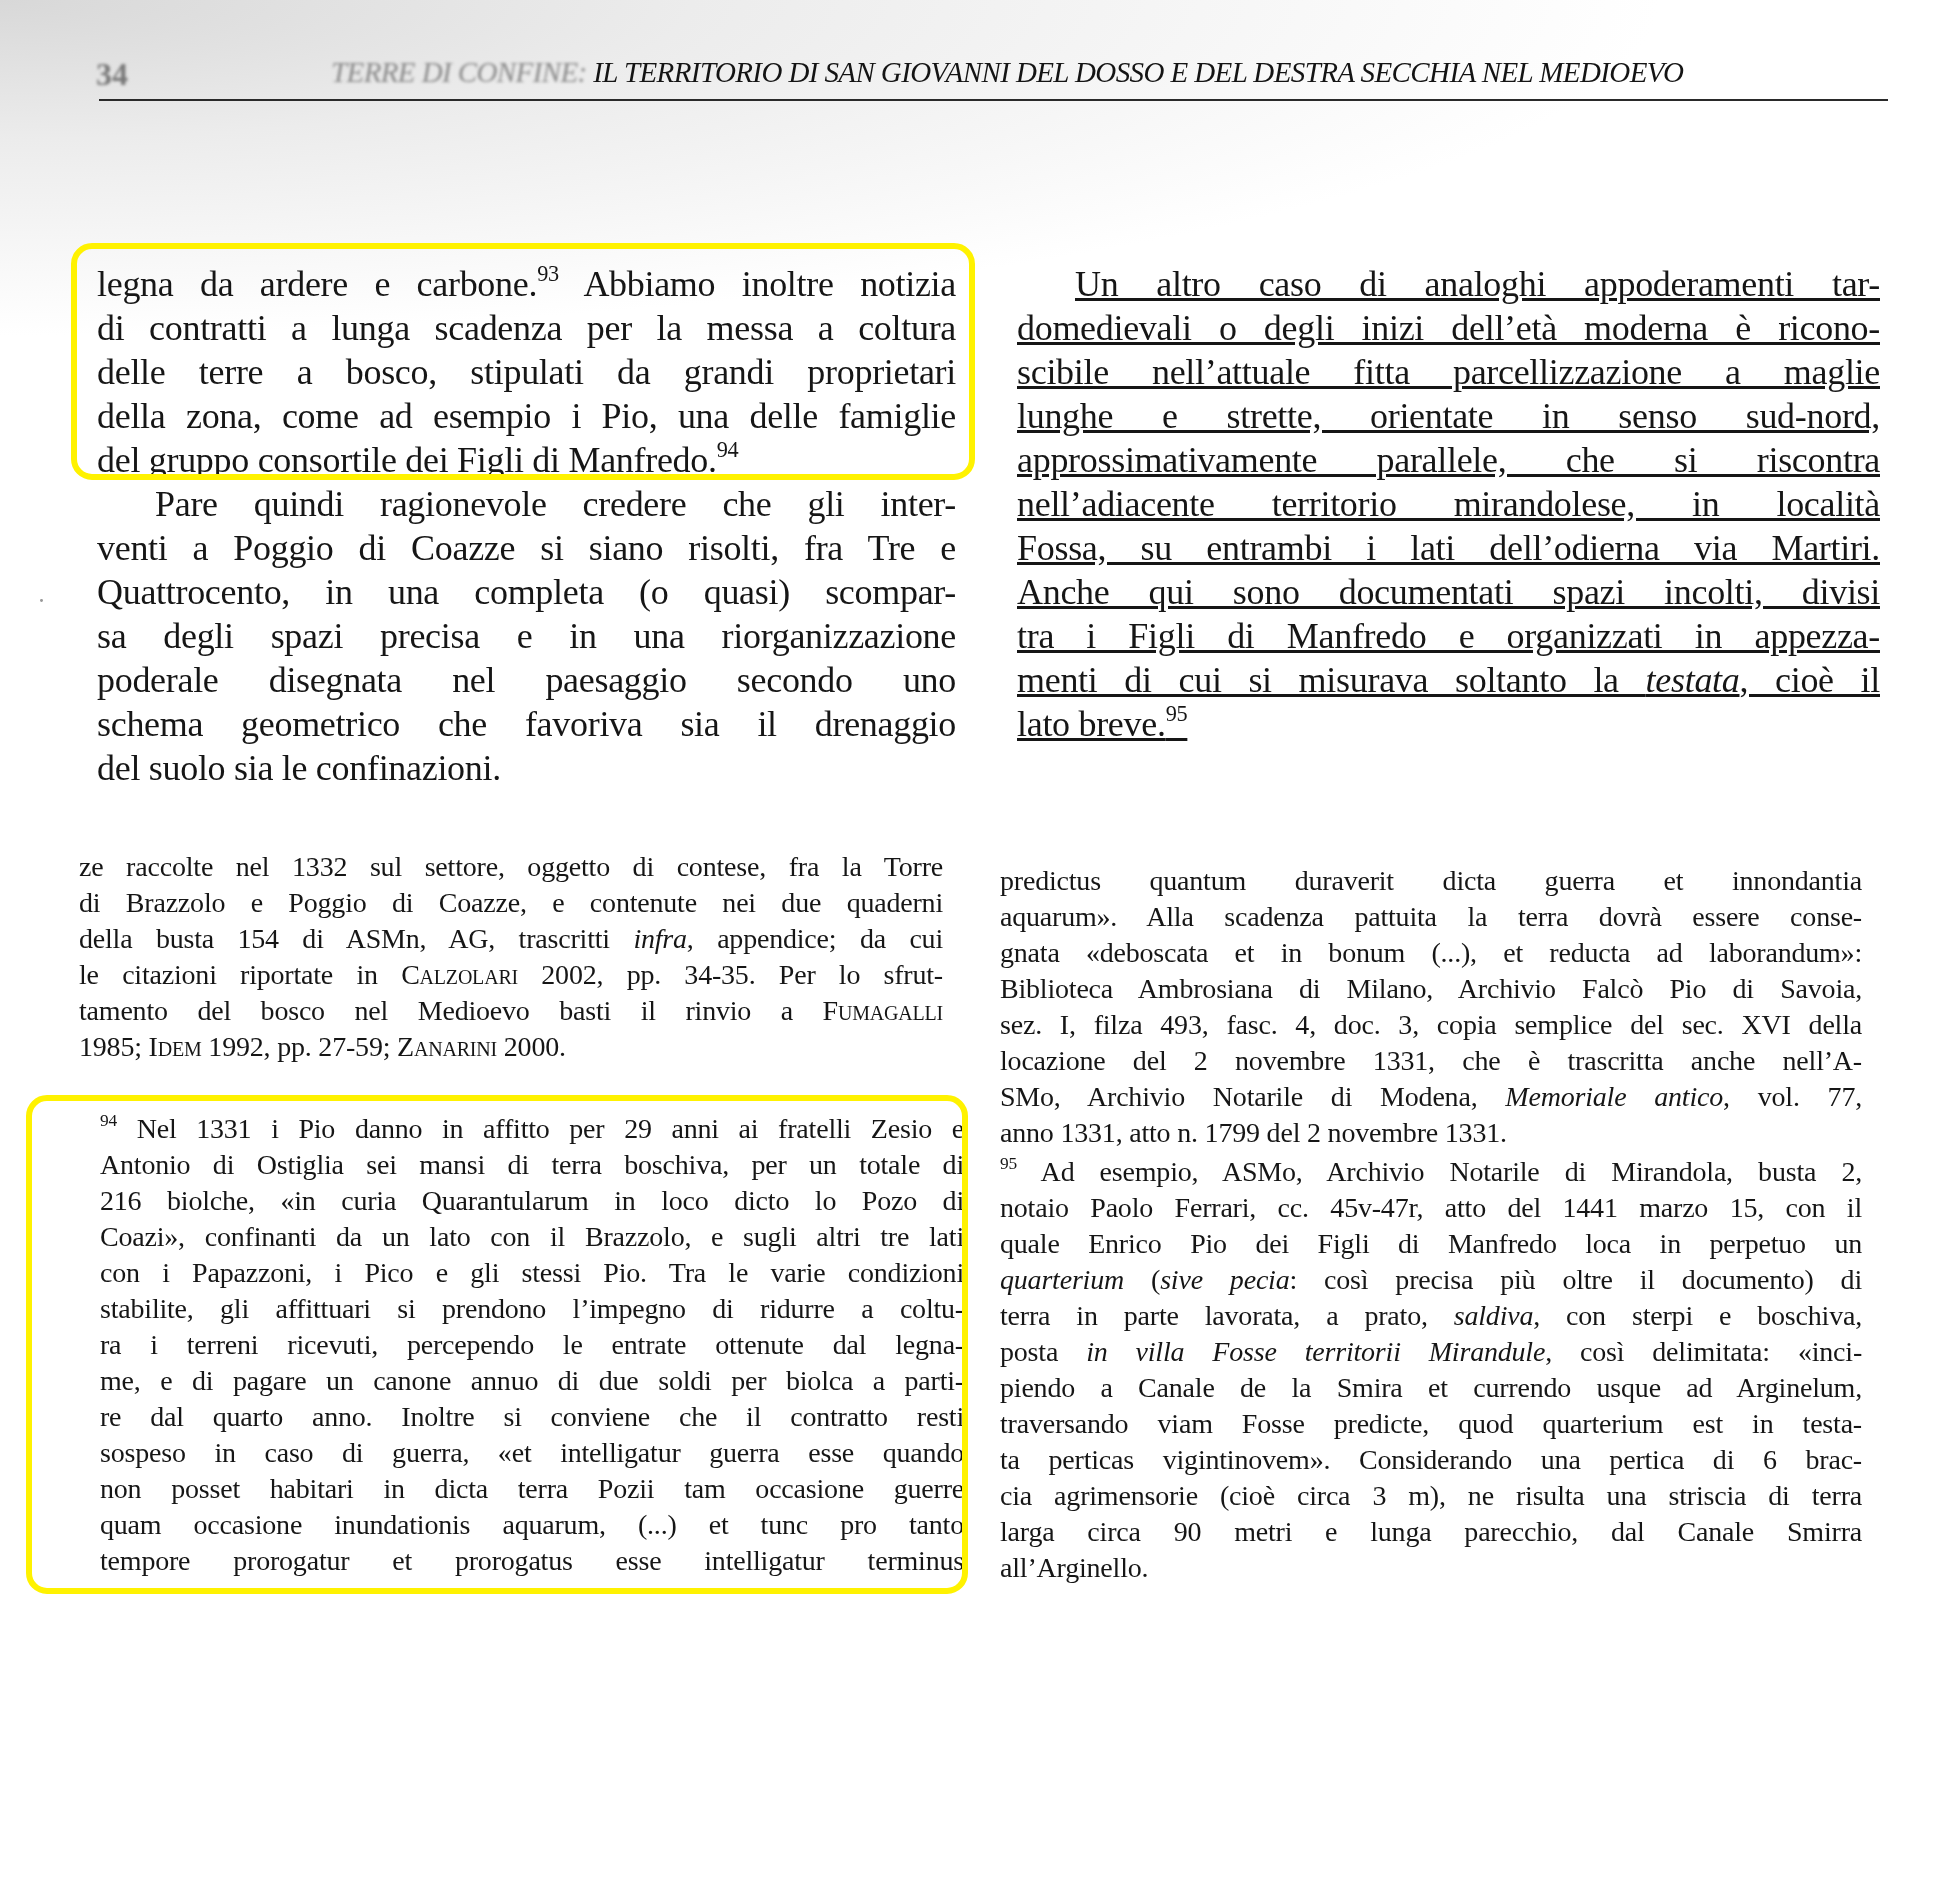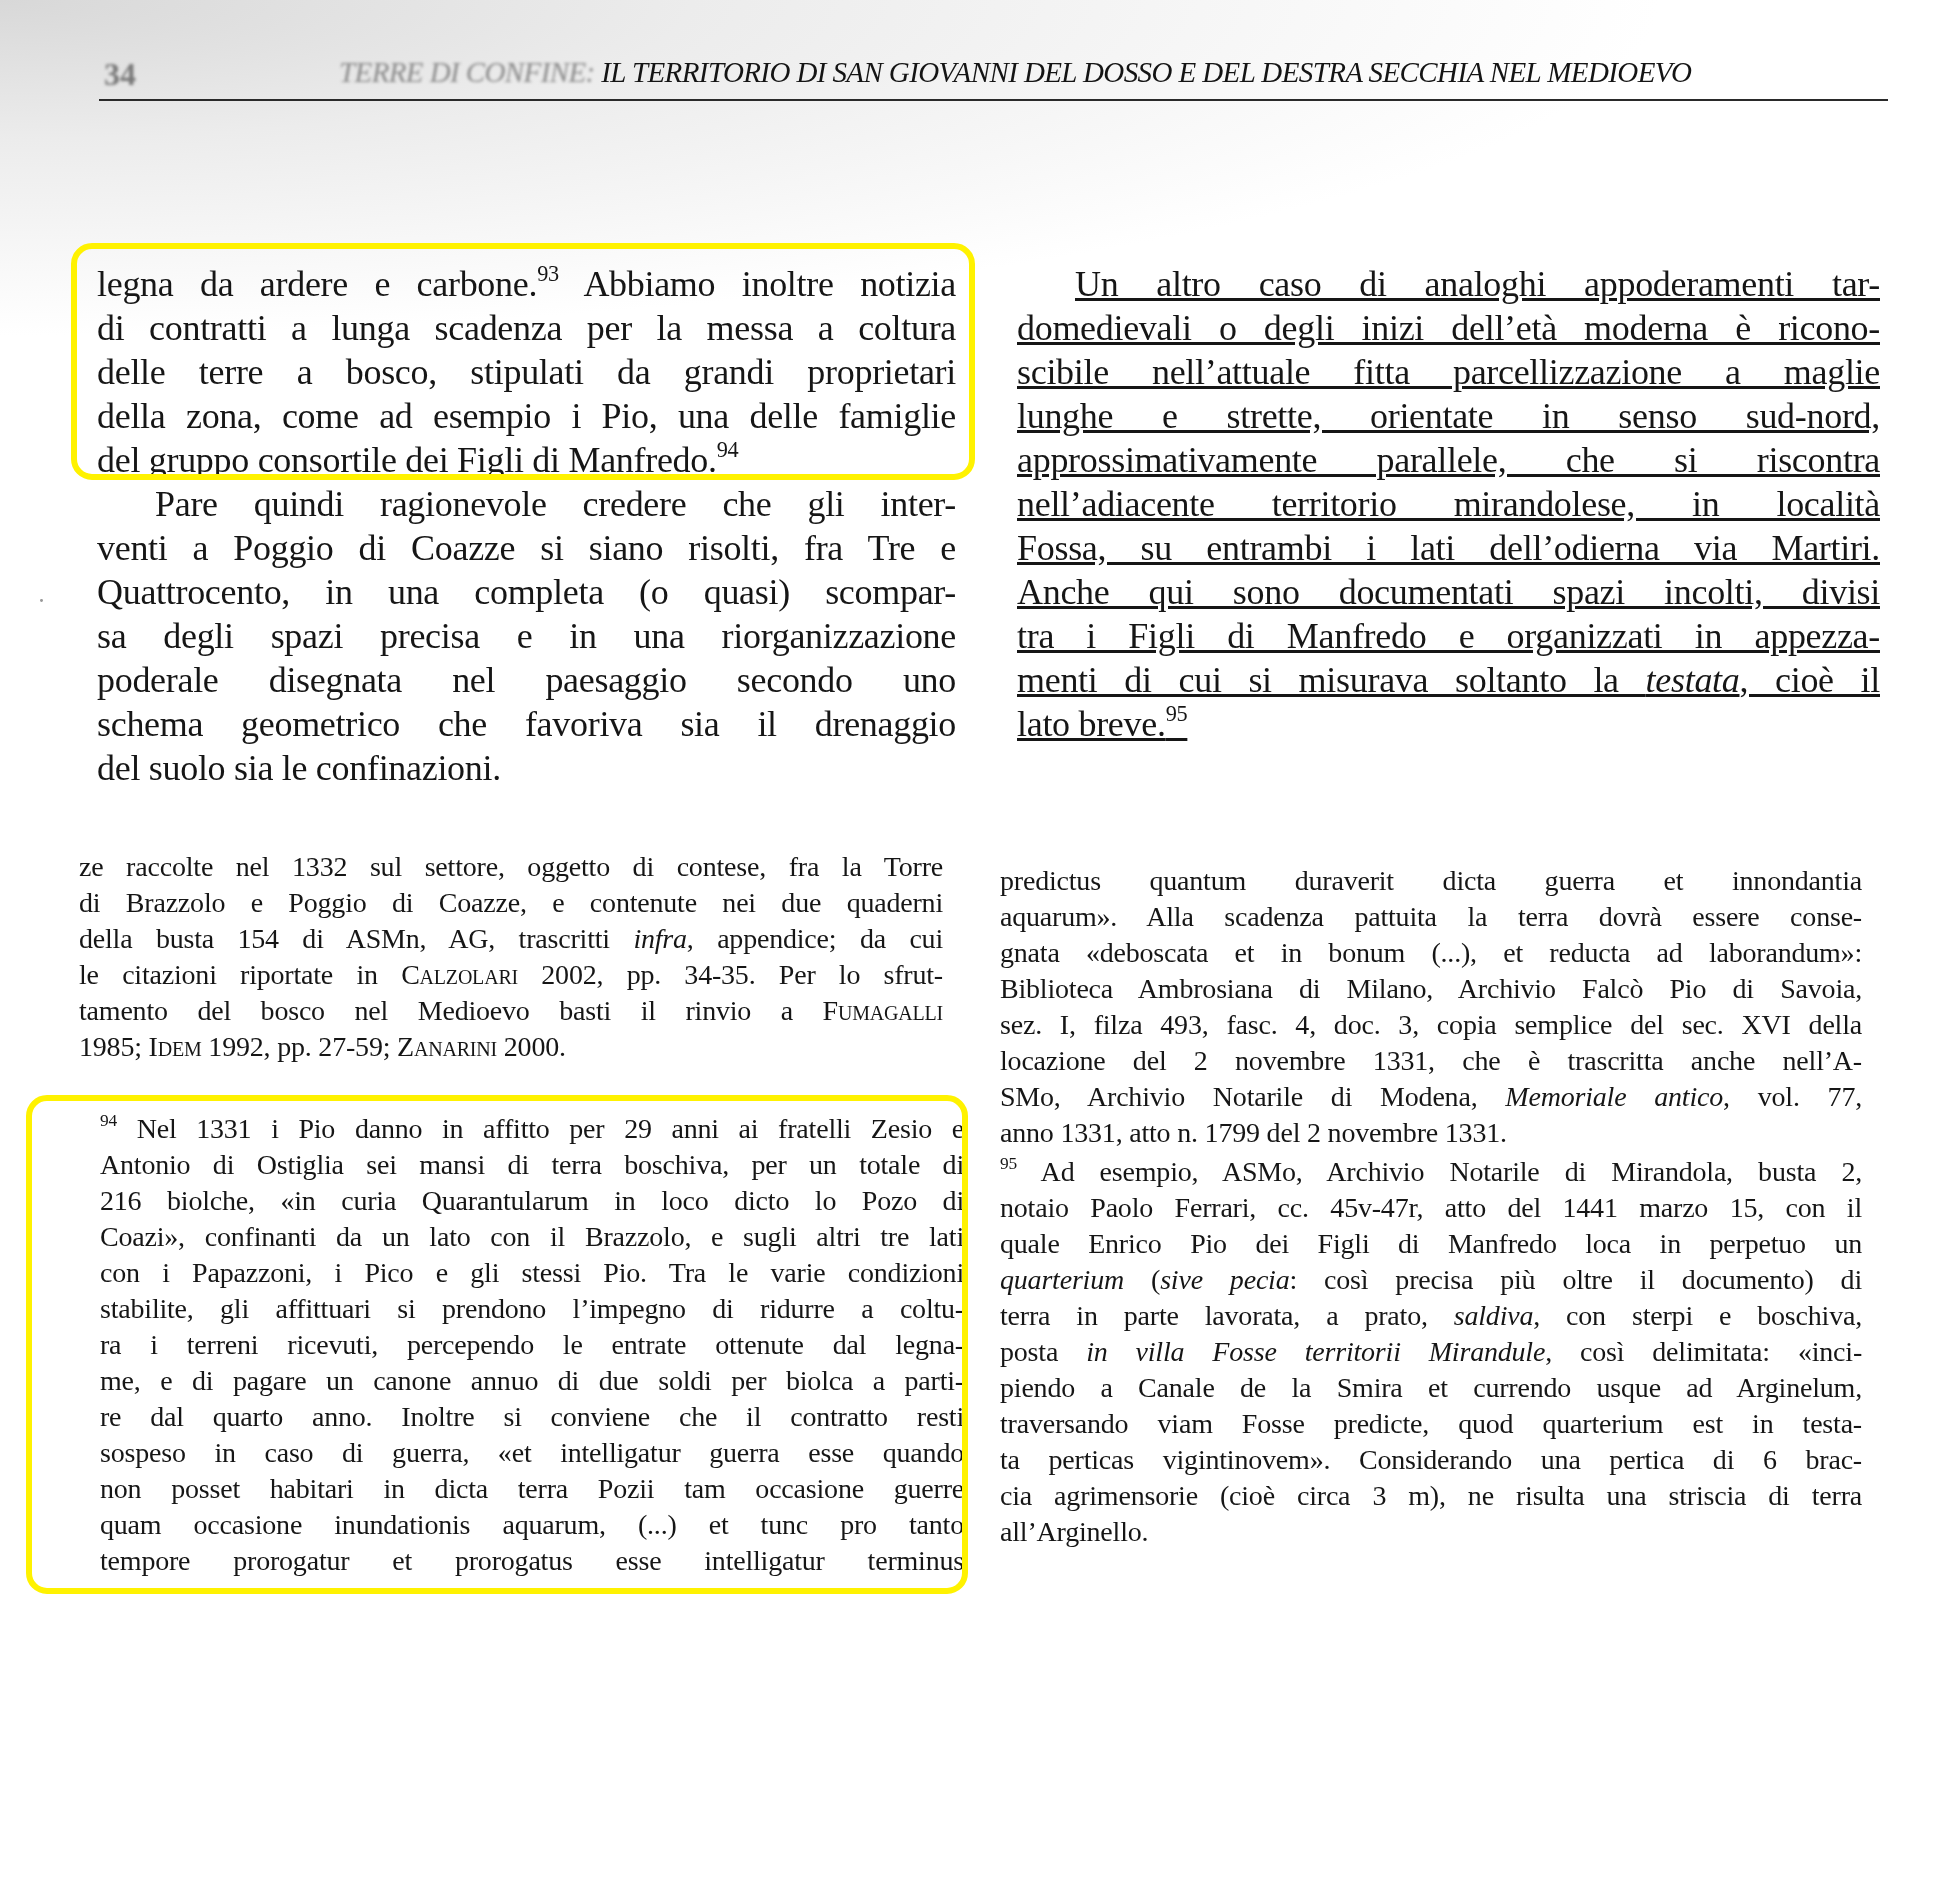--- a/index.html
+++ b/index.html
@@ -8,21 +8,21 @@
       background:#ffffff;
       font-family:"DejaVu Serif", "Liberation Serif", serif;
       color:#161616;
     }
     .shade {
       position:absolute; left:0; top:0; width:1956px; height:395px;
       background:radial-gradient(ellipse at 0% 0%, #d8d8d8 0%, #ececec 25%, rgba(255,255,255,0) 60%);
       pointer-events:none;
     }
     .running-head {
-      position:absolute; left:104px; top:47px; width:1780px; height:56px;
+      position:absolute; left:96px; top:47px; width:1780px; height:56px;
     }
     .page-number {
       position:absolute; left:0; top:9.4px;
       font-family:"Liberation Serif", serif; font-weight:bold; font-size:32px; color:#777; filter:blur(1.4px);
     }
     .head-title {
       position:absolute; left:235px; top:9.4px; white-space:nowrap;
       font-family:"Liberation Serif", serif; font-style:italic; font-size:29px; letter-spacing:-0.6px; color:#141414;
     }
     .head-blur { color:#888; filter:blur(1.7px); }
@@ -134,17 +134,18 @@
   <span class="line"><sup>95</sup><span> Ad esempio, ASMo, Archivio Notarile di Mirandola, busta 2,</span></span>
   <span class="line">notaio Paolo Ferrari, cc. 45v-47r, atto del 1441 marzo 15, con il</span>
   <span class="line">quale Enrico Pio dei Figli di Manfredo loca in perpetuo un</span>
   <span class="line"><i>quarterium</i><span> (</span><i>sive pecia</i><span>: così precisa più oltre il documento) di</span></span>
   <span class="line"><span>terra in parte lavorata, a prato, </span><i>saldiva</i><span>, con sterpi e boschiva,</span></span>
   <span class="line"><span>posta </span><i>in villa Fosse territorii Mirandule</i><span>, così delimitata: «inci-</span></span>
   <span class="line">piendo a Canale de la Smira et currendo usque ad Arginelum,</span>
   <span class="line">traversando viam Fosse predicte, quod quarterium est in testa-</span>
   <span class="line">ta perticas vigintinovem». Considerando una pertica di 6 brac-</span>
   <span class="line">cia agrimensorie (cioè circa 3 m), ne risulta una striscia di terra</span>
+  <span class="line">larga circa 90 metri e lunga parecchio, dal Canale Smirra</span>
   <span class="line last">all’Arginello.</span>
 </div>
 
 <div class="speck" style="left:40px; top:599px;"></div>
 
 
 </body></html>

